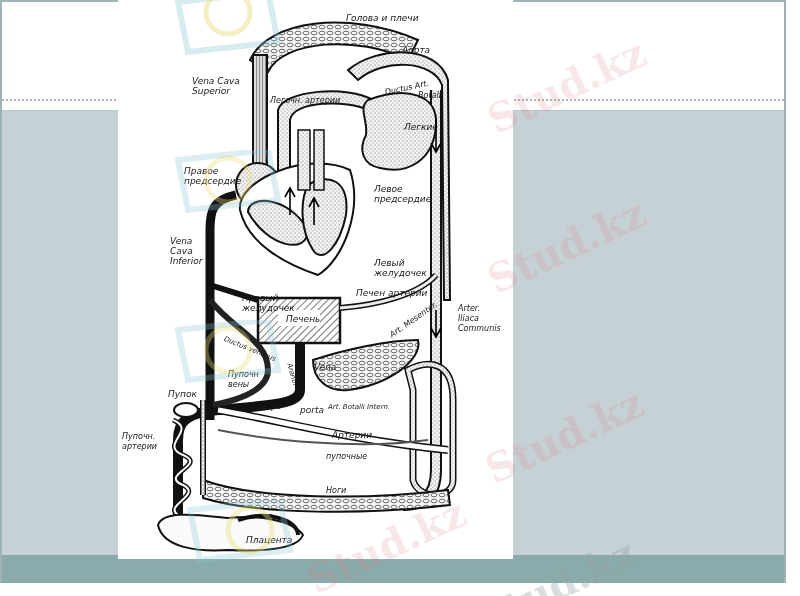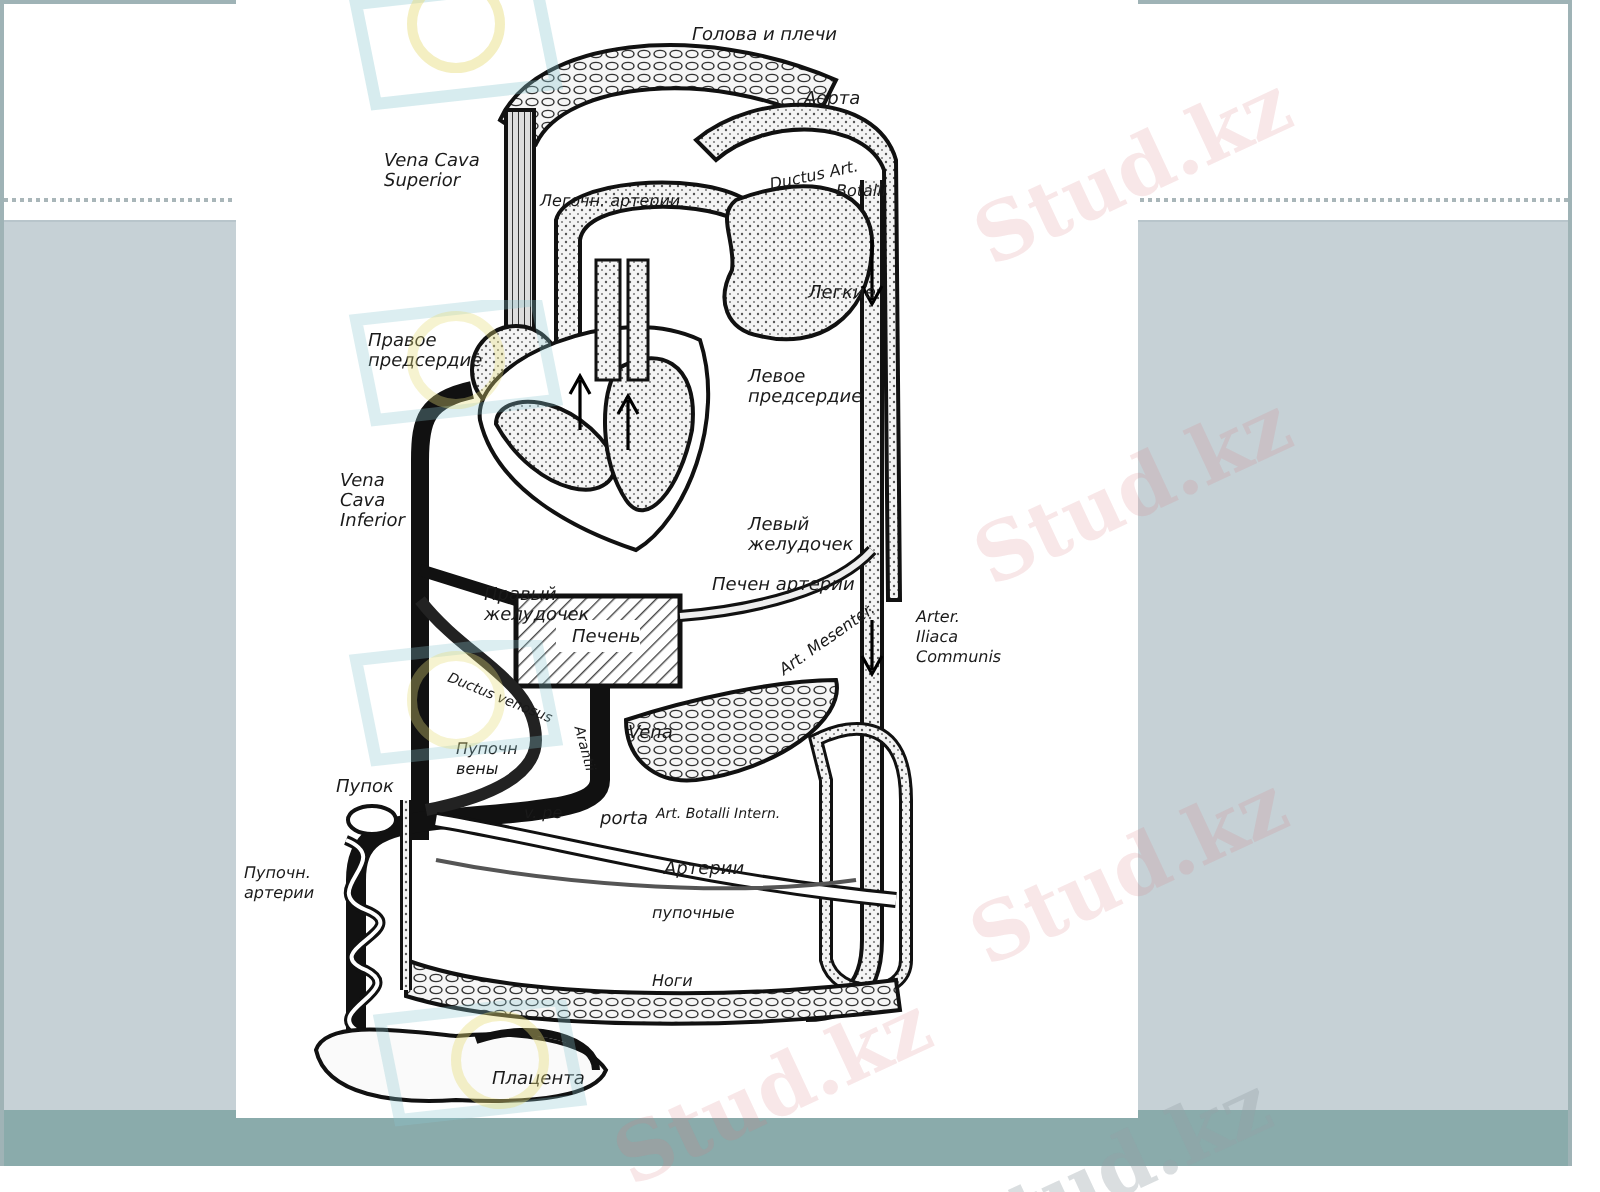--- a/index.html
+++ b/index.html
@@ -19,21 +19,21 @@
     }
     .gray-band {
       position: absolute; left: 2px; top: 110px; width: 782px; height: 445px;
       background: #c6d1d6; border-top: 1px solid #b8c5cb;
     }
     .teal-band {
       position: absolute; left: 2px; top: 555px; width: 782px; height: 28px;
       background: #8aabab;
     }
     .figure-panel {
-      position: absolute; left: 118px; top: 0; width: 451px; height: 559px;
+      position: absolute; left: 118px; top: 0; width: 395px; height: 559px;
       background: #ffffff;
     }
     .diagram-svg { position: absolute; left: 0; top: 0; }
     .lbl {
       position: absolute; font-style: italic; font-size: 9px; color: #1a1a1a;
       line-height: 10px; white-space: pre; transform-origin: left top;
       font-family: "DejaVu Sans", sans-serif;
     }
     .watermark {
       position: absolute; font-family: "DejaVu Serif", serif; font-weight: bold;
@@ -131,21 +131,21 @@
     <path d="M196 225 L196 200 M191 207 L196 198 L201 207" fill="none" stroke="#000" stroke-width="1.6"></path>
   </svg>
 
   <div class="lbl" style="left:228px;top:13px;">Голова и плечи</div>
   <div class="lbl" style="left:284px;top:45px;">Аорта</div>
   <div class="lbl" style="left:74px;top:76px;">Vena Cava
 Superior</div>
   <div class="lbl" style="left:152px;top:96px;font-size:8px;">Легочн. артерии</div>
   <div class="lbl" style="left:266px;top:88px;font-size:8px;transform:rotate(-12deg);">Ductus Art.</div>
   <div class="lbl" style="left:300px;top:91px;font-size:8px;">Botalli</div>
-  <div class="lbl" style="left:286px;top:142px;">Легкие</div>
+  <div class="lbl" style="left:286px;top:122px;">Легкие</div>
   <div class="lbl" style="left:66px;top:166px;">Правое
 предсердие</div>
   <div class="lbl" style="left:256px;top:184px;">Левое
 предсердие</div>
   <div class="lbl" style="left:52px;top:236px;">Vena
 Cava
 Inferior</div>
   <div class="lbl" style="left:124px;top:266px;margin-top:27px;">Правый
 желудочек</div>
   <div class="lbl" style="left:256px;top:258px;">Левый

